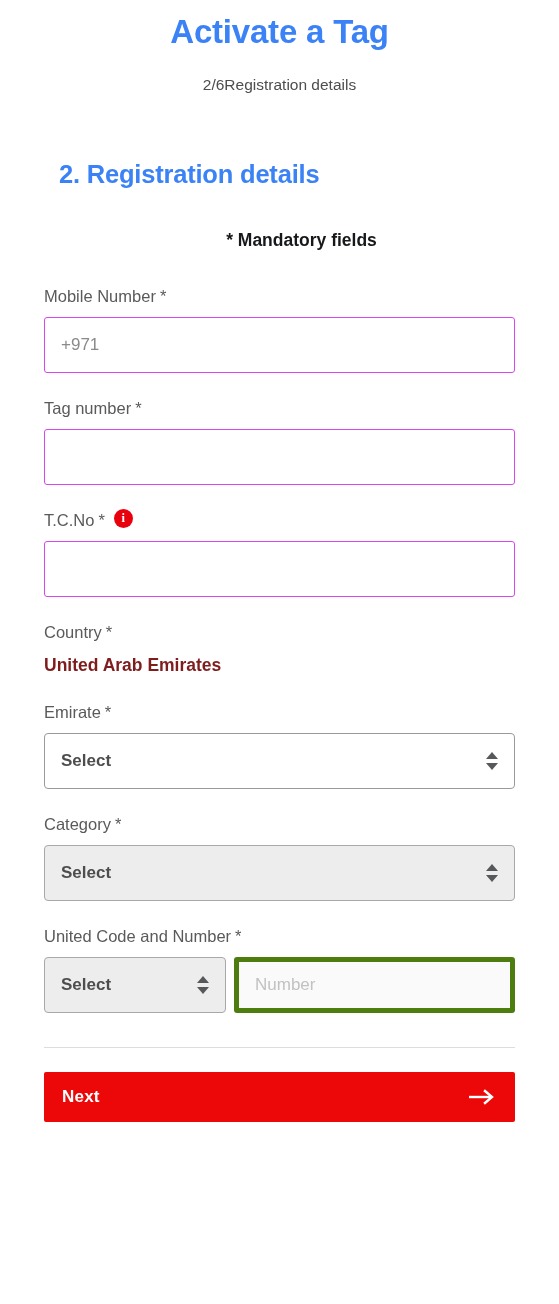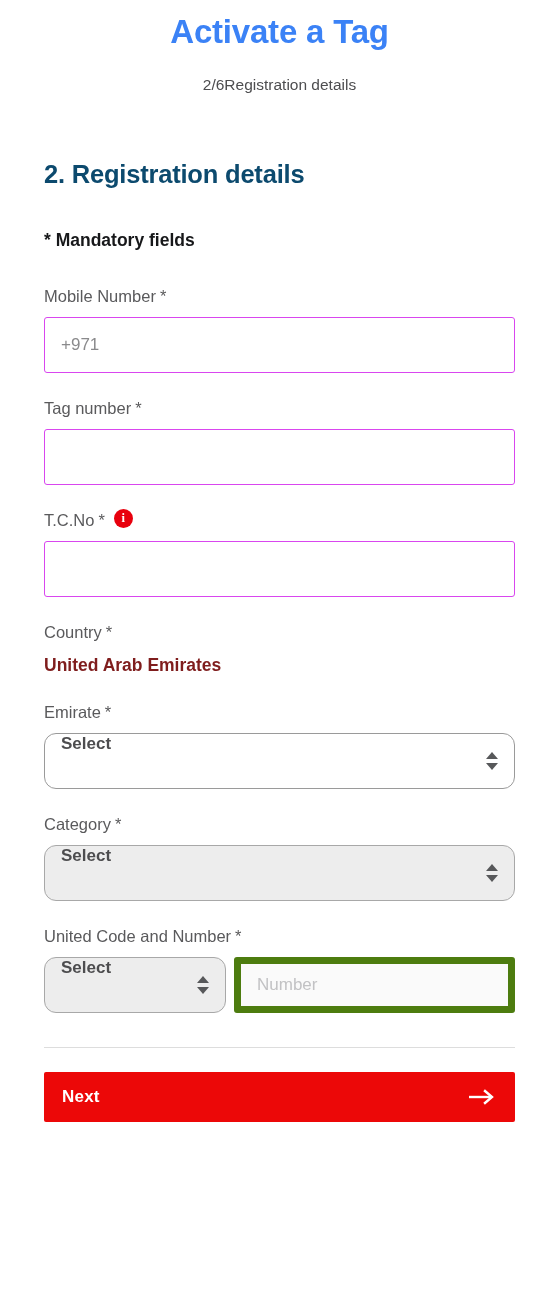--- a/index.html
+++ b/index.html
@@ -38,36 +38,37 @@
     text-align: center;
     font-size: 15.5px;
     color: #4d4d4f;
     margin-top: 21px;
     line-height: 20px;
   }
   .step-count { }
 
   
   .section-heading {
-    margin: 0;
+    margin: 15px;
     padding: 0 0 0 44px;
     font-size: 25.5px;
     font-weight: bold;
-    color: #0c4a6e;
+    color: #3b82f6;
     letter-spacing: -0.2px;
     margin-top: 62px;
     line-height: 34px;
   }
   .mandatory-note {
     padding-left: 44px;
     margin-top: 38px;
     font-size: 17.5px;
     font-weight: bold;
     color: #17181a;
     line-height: 22px;
+    text-align: center;
   }
 
   
   .form {
     padding: 0 44px;
     margin-top: 34px;
   }
   .field { margin-bottom: 24px; }
   .field-label {
     font-size: 16.5px;
@@ -117,24 +118,24 @@
     line-height: 24px;
     margin-top: 2px;
   }
 
   
   .select {
     position: relative;
     width: 100%;
     height: 56px;
     border: 1px solid #9a9a9a;
-    border-radius: 12px;
+    border-radius: 4px;
     background: #ffffff;
     display: flex;
-    align-items: flex-start;
+    align-items: center;
     cursor: pointer;
   }
   .select.disabled {
     background: #ededed;
     border-color: #a8a8a8;
   }
   .select-value {
     font-size: 17px;
     font-weight: bold;
     color: #4d4d4f;
@@ -168,21 +169,21 @@
     display: flex;
     gap: 8px;
   }
   .plate-select {
     width: 182px;
     flex: 0 0 182px;
   }
   .plate-number {
     flex: 1;
     height: 56px;
-    border: 7px solid #4d7c0f;
+    border: 5px solid #4d7c0f;
     border-radius: 3px;
     background: #fafafa;
     font-family: "Liberation Sans", sans-serif;
     font-size: 17px;
     color: #b6b6b8;
     padding: 0 16px;
     outline: none;
   }
   .plate-number::placeholder { color: #c2c2c4; opacity: 1; }
 

